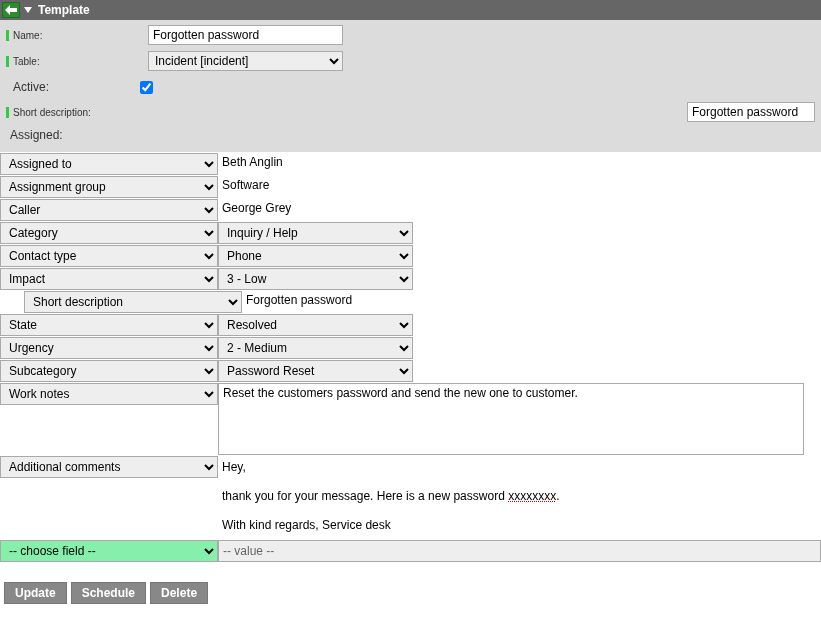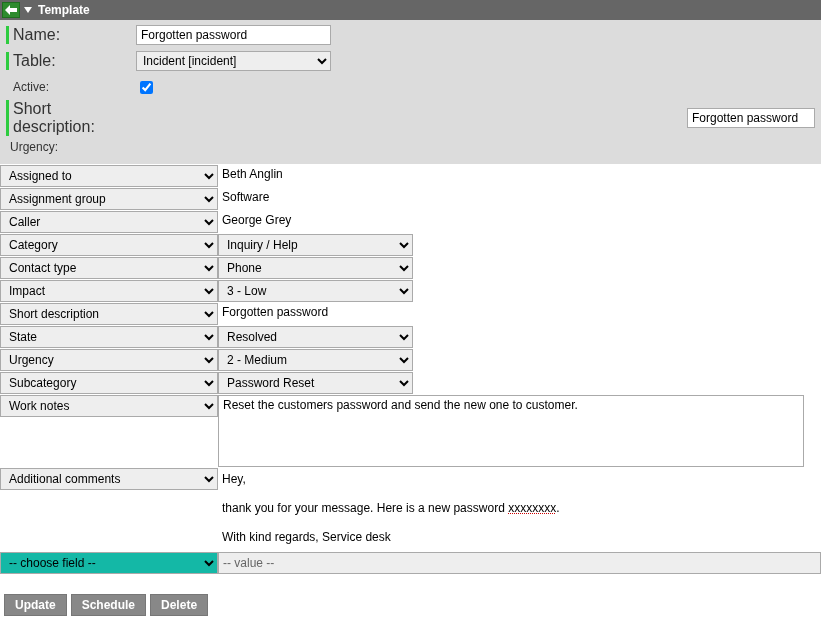--- a/index.html
+++ b/index.html
@@ -42,25 +42,25 @@
     background: #dcdcdc;
     padding: 2px 6px 6px 6px;
   }
   .frow {
     display: flex;
     align-items: center;
     min-height: 26px;
     padding: 2px 0;
   }
   .flabel {
-    width: 130px;
+    width: 142px;
     color: #333;
     border-left: 3px solid #2ecc40;
     padding-left: 4px;
-    font-size: 16px;
+    font-size: 10px;
   }
   .flabel-noaccent {
     width: 130px;
     color: #333;
     padding-left: 7px;
     font-size: 12px;
   }
   .text-input {
     font-family: inherit;
     font-size: 12px;
@@ -163,21 +163,21 @@
     display: flex;
     margin-top: 2px;
     align-items: center;
   }
   .tpl-choose select {
     width: 218px;
     height: 22px;
     font-family: inherit;
     font-size: 12px;
     border: 1px solid #aaa;
-    background: #14b8a6;
+    background: #86efac;
     padding: 0 4px;
   }
   .tpl-choose .valph {
     margin-left: 0;
     flex: 1;
     border: 1px solid #aaa;
     background: #eee;
     height: 22px;
     display: flex;
     align-items: center;
@@ -235,21 +235,21 @@
   <div class="frow">
     <div class="flabel-noaccent">Active:</div>
     <input type="checkbox" checked="" style="">
   </div>
   <div class="shortdesc-row">
     <div class="flabel">Short description:</div>
     <div class="sd-val">
         <span>Forgotten password</span>
       </div>
   </div>
-  <div class="section-label">Urgency:</div>
+  <div class="section-label">Assigned:</div>
 </div>
 
 <div class="template-body" id="tpl-body">
     <div class="tpl-row" style="align-items: center;">
       <div class="tpl-field">
         <select><option>Assigned to</option></select>
       </div>
       <div class="tpl-val">
         <div class="textval">Beth Anglin</div>
       </div>
@@ -287,21 +287,21 @@
       </div>
     </div>
     <div class="tpl-row" style="align-items: center;">
       <div class="tpl-field">
         <select><option>Impact</option></select>
       </div>
       <div class="tpl-val">
         <select><option>3 - Low</option></select>
       </div>
     </div>
-    <div class="tpl-row" style="align-items: flex-end;">
+    <div class="tpl-row" style="align-items: flex-end; padding-left: 24px;">
       <div class="tpl-field">
         <select><option>Short description</option></select>
       </div>
       <div class="tpl-val">
         <div class="textval">Forgotten password</div>
       </div>
     </div>
     <div class="tpl-row" style="align-items: center;">
       <div class="tpl-field">
         <select><option>State</option></select>

